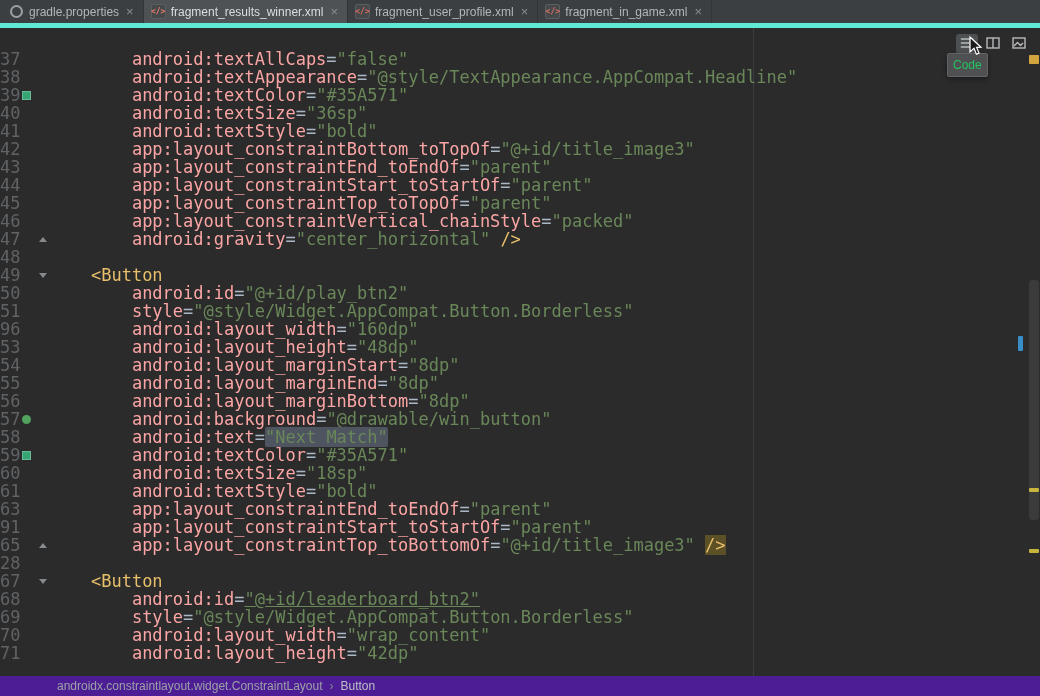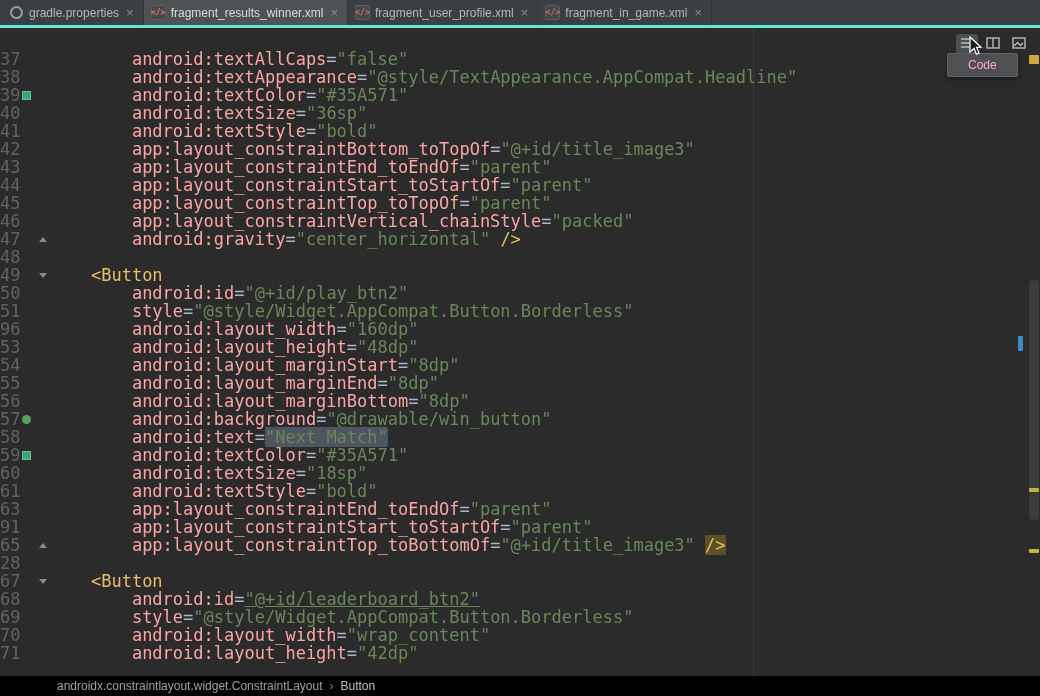--- a/index.html
+++ b/index.html
@@ -10,21 +10,21 @@
     background: #2b2b2b;
     overflow: hidden;
     font-family: "Liberation Sans", sans-serif;
   }
 
   
   .tab-bar {
     position: absolute; top:0; left:0; right:0;
     height: 28px;
     background: #3c3f41;
-    border-bottom: 3px solid #5eead4;
+    border-bottom: 5px solid #5eead4;
     display: flex; align-items: stretch;
     padding-left: 2px;
   }
   .tab {
     display: flex; align-items: center; gap: 5px;
     padding: 0 9px 0 7px;
     font-size: 12px; color: #b2b6ba;
     border-right: 1px solid #323537;
     cursor: default;
   }
@@ -91,38 +91,38 @@
   }
   .vt-btn {
     width: 22px; height: 20px; border: none; background: transparent;
     display: flex; align-items: center; justify-content: center; padding: 0;
   }
   .vt-btn.hovered { background: #4c5052; border-radius: 3px; }
 
   .tooltip {
     position: absolute; top: 25px; left: 947px;
     background: #4e5052; border: 1px solid #616365; border-radius: 2px;
-    color: #f9a8d4; font-size: 12px; padding: 4px 20px;
+    color: #22c55e; font-size: 12px; padding: 4px 5px;
     box-shadow: 0 2px 5px rgba(0,0,0,0.4);
     z-index: 5;
   }
   .cursor { position: absolute; left: 969px; top: 8px; z-index: 6; pointer-events: none; }
 
   
   .error-stripe { position: absolute; top: 0; right: 0; bottom: 0; width: 12px; }
   .sb-thumb {
     position: absolute; left: 1px; right: 1px;
     background: rgba(255,255,255,0.08); border-radius: 4px;
   }
   .sb-mark { position: absolute; left: 1px; width: 10px; border-radius: 1px; }
 
   
   .breadcrumb-bar {
     position: absolute; left: 0; right: 0; bottom: 0; height: 20px;
-    background: #000000;
+    background: #4c1d95;
     display: flex; align-items: center;
     padding-left: 57px;
     font-size: 12px; color: #9da1a6;
   }
   .bc-sep { margin: 0 7px; color: #84888c; }
   .bc-item.last { color: #bcc0c5; text-align: right; }
 </style>
 </head>
 <body>
 

